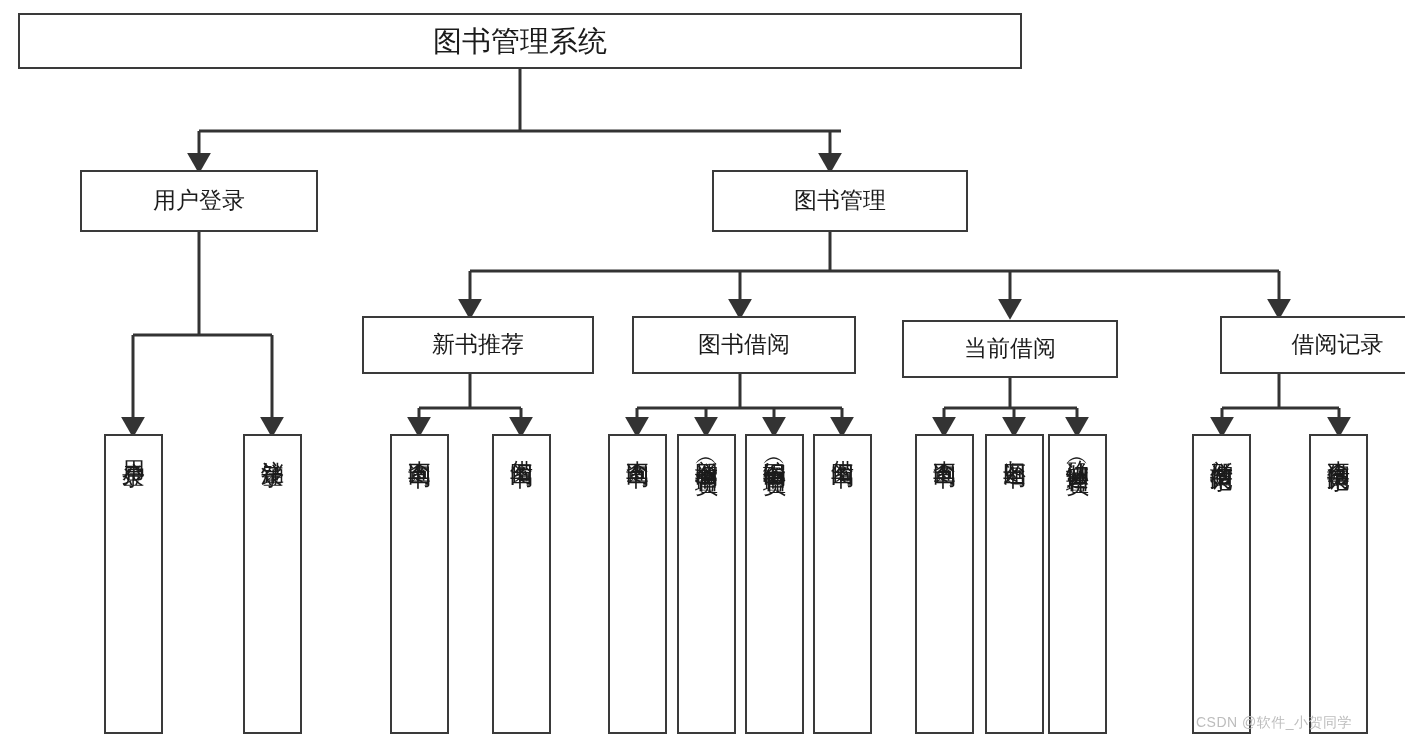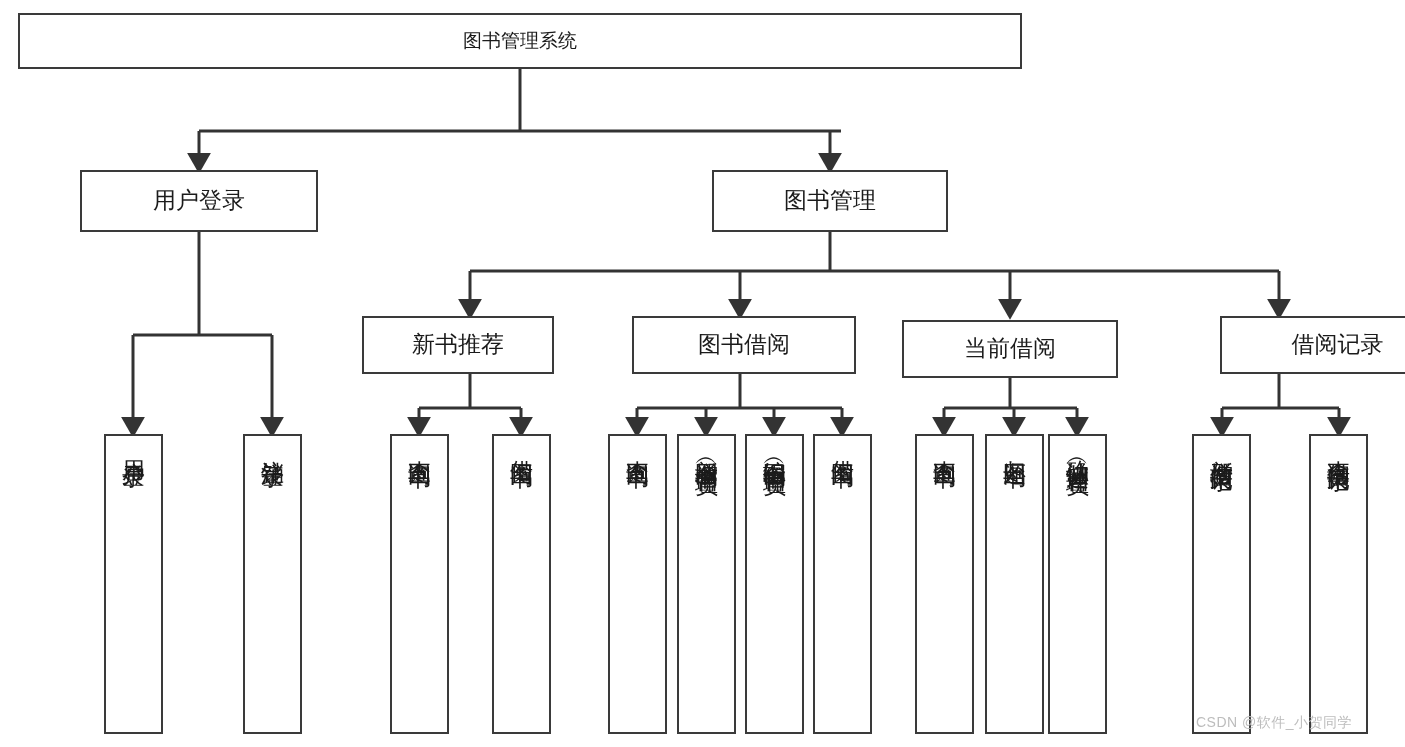--- a/index.html
+++ b/index.html
@@ -39,21 +39,21 @@
   .node .label {
     display: block;
     text-align: center;
     line-height: 1.18;
     white-space: pre-line;
   }
   .node.horiz .label {
     font-size: 23px;
   }
   .node.root .label {
-    font-size: 19px;
+    font-size: 29px;
   }
   .node.vert {
     align-items: flex-start;
     justify-content: center;
     padding-top: 6px;
   }
   .node.vert .label {
     writing-mode: vertical-rl;
     text-orientation: upright;
     font-size: 23px;
@@ -125,25 +125,25 @@
     </g>
   </svg>
 
   <div class="node root horiz" style="left:18px; top:13px; width:1004px; height:56px;">
     <span class="label">图书管理系统</span>
   </div>
 
   <div class="node horiz" style="left:80px; top:170px; width:238px; height:62px;">
     <span class="label">用户登录</span>
   </div>
-  <div class="node horiz" style="left:712px; top:170px; width:236px; height:62px;">
+  <div class="node horiz" style="left:712px; top:170px; width:256px; height:62px;">
     <span class="label">图书管理</span>
   </div>
 
-  <div class="node horiz" style="left:362px; top:316px; width:192px; height:58px;">
+  <div class="node horiz" style="left:362px; top:316px; width:232px; height:58px;">
     <span class="label">新书推荐</span>
   </div>
   <div class="node horiz" style="left:632px; top:316px; width:224px; height:58px;">
     <span class="label">图书借阅</span>
   </div>
   <div class="node horiz" style="left:902px; top:296px; width:216px; height:58px;margin-top:24px;">
     <span class="label">当前借阅</span>
   </div>
   <div class="node horiz" style="left:1220px; top:316px; width:235px; height:58px;">
     <span class="label">借阅记录</span>

